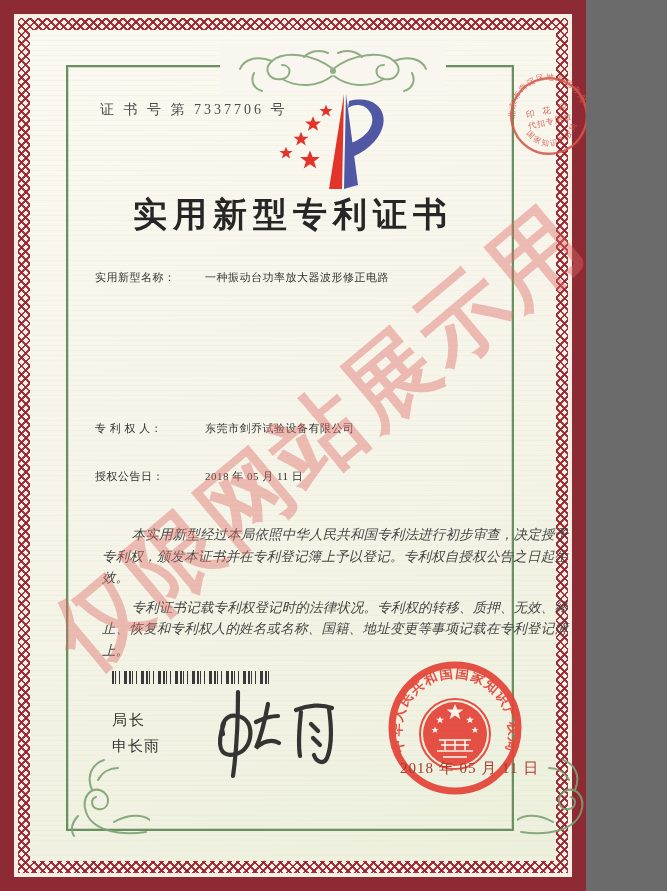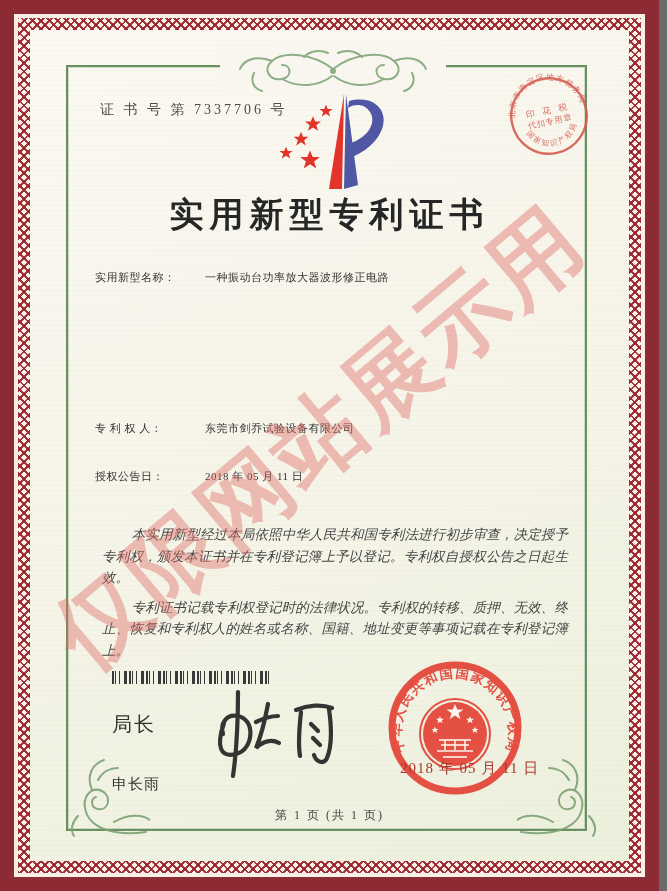--- a/index.html
+++ b/index.html
@@ -1,16 +1,16 @@
 <!DOCTYPE html>
 <html><head>
 <meta charset="utf-8">
 <style>
   html,body{margin:0;padding:0;background:#6b6b6b;}
-  .stage{position:relative;width:659px;height:891px;overflow:hidden;
+  .stage{position:relative;width:586px;height:891px;overflow:hidden;
          font-family:"Liberation Serif","DejaVu Serif",serif;}
   
   .frame-outer{position:absolute;inset:0;background:#8d2a34;}
   .frame-gap{position:absolute;inset:14px;background:#f6efe3;}
   .frame-pattern{position:absolute;inset:18px;
      background-color:#f8f1e6;
      background-image:
        repeating-linear-gradient(45deg, rgba(154,31,44,.9) 0 2px, transparent 2px 6px),
        repeating-linear-gradient(-45deg, rgba(154,31,44,.9) 0 2px, transparent 2px 6px);}
   .paper{position:absolute;inset:30px;
@@ -40,24 +40,24 @@
   .r-own{top:391px}.r-addr{top:420px}.r-grant{top:439px}
   .grant-no{position:absolute;left:352px;top:461px;font-size:15px;color:#333;letter-spacing:.5px;white-space:nowrap;}
   
   .body-text{position:absolute;left:64px;top:486px;width:482px;
      font-size:13.5px;line-height:21.6px;color:#454545;font-style:italic;text-align:justify;}
   .body-text p{margin:8px;text-indent:2.2em;font-family:Liberation Serif, serif;}
   
   .barcode{position:absolute;left:82px;top:641px;width:158px;height:13px;
      background:repeating-linear-gradient(90deg,#3a3a3a 0 2px,transparent 2px 3px,#3a3a3a 3px 4px,
        transparent 4px 7px,#3a3a3a 7px 8px,transparent 8px 12px,#3a3a3a 12px 15px,transparent 15px 17px);}
-  .signer-title{position:absolute;left:82px;top:681px;font-size:20px;color:#333;
+  .signer-title{position:absolute;left:82px;top:681px;font-size:15px;color:#333;
      font-family:"Liberation Sans","DejaVu Sans",sans-serif;letter-spacing:2px;}
   .signer-name{position:absolute;left:82px;top:707px;font-size:15px;color:#333;
-     font-family:"Liberation Sans","DejaVu Sans",sans-serif;letter-spacing:1px;margin-top:38px;}
+     font-family:"Liberation Sans","DejaVu Sans",sans-serif;letter-spacing:1px;}
   .signature{position:absolute;left:150px;top:648px;width:200px;height:122px;}
   .seal{position:absolute;left:355px;top:628px;width:140px;height:140px;opacity:.94;}
   .seal-date{position:absolute;left:370px;top:729px;width:160px;font-size:15px;
      color:#a63a2c;letter-spacing:1px;white-space:nowrap;}
   .footer{position:absolute;left:0;right:0;top:777px;text-align:center;
      font-size:12px;color:#3f3f3f;letter-spacing:2px;}
   
   .watermark{position:absolute;left:290px;top:408px;white-space:nowrap;z-index:60;
      transform:translate(-50%,-50%) rotate(-40deg);
      font-size:90px;font-weight:bold;color:rgba(222,106,100,.42);letter-spacing:4px;pointer-events:none;}
@@ -191,18 +191,17 @@
           <path d="M54,82 h32"></path>
           <path d="M56,87 h28"></path>
           <path d="M52,93 h36"></path>
           <path d="M60,82 v10 M70,82 v10 M80,82 v10"></path>
           <path d="M58,99 h24"></path>
         </g>
       </g>
     </svg>
     <div class="seal-date">2018 年 05 月 11 日</div>
 
-    <div class="footer">第 1 页 (共 1 页)</div>
 
     <div class="watermark">仅限网站展示用</div>
 
   </div>
 </div>
 
 </body></html>

